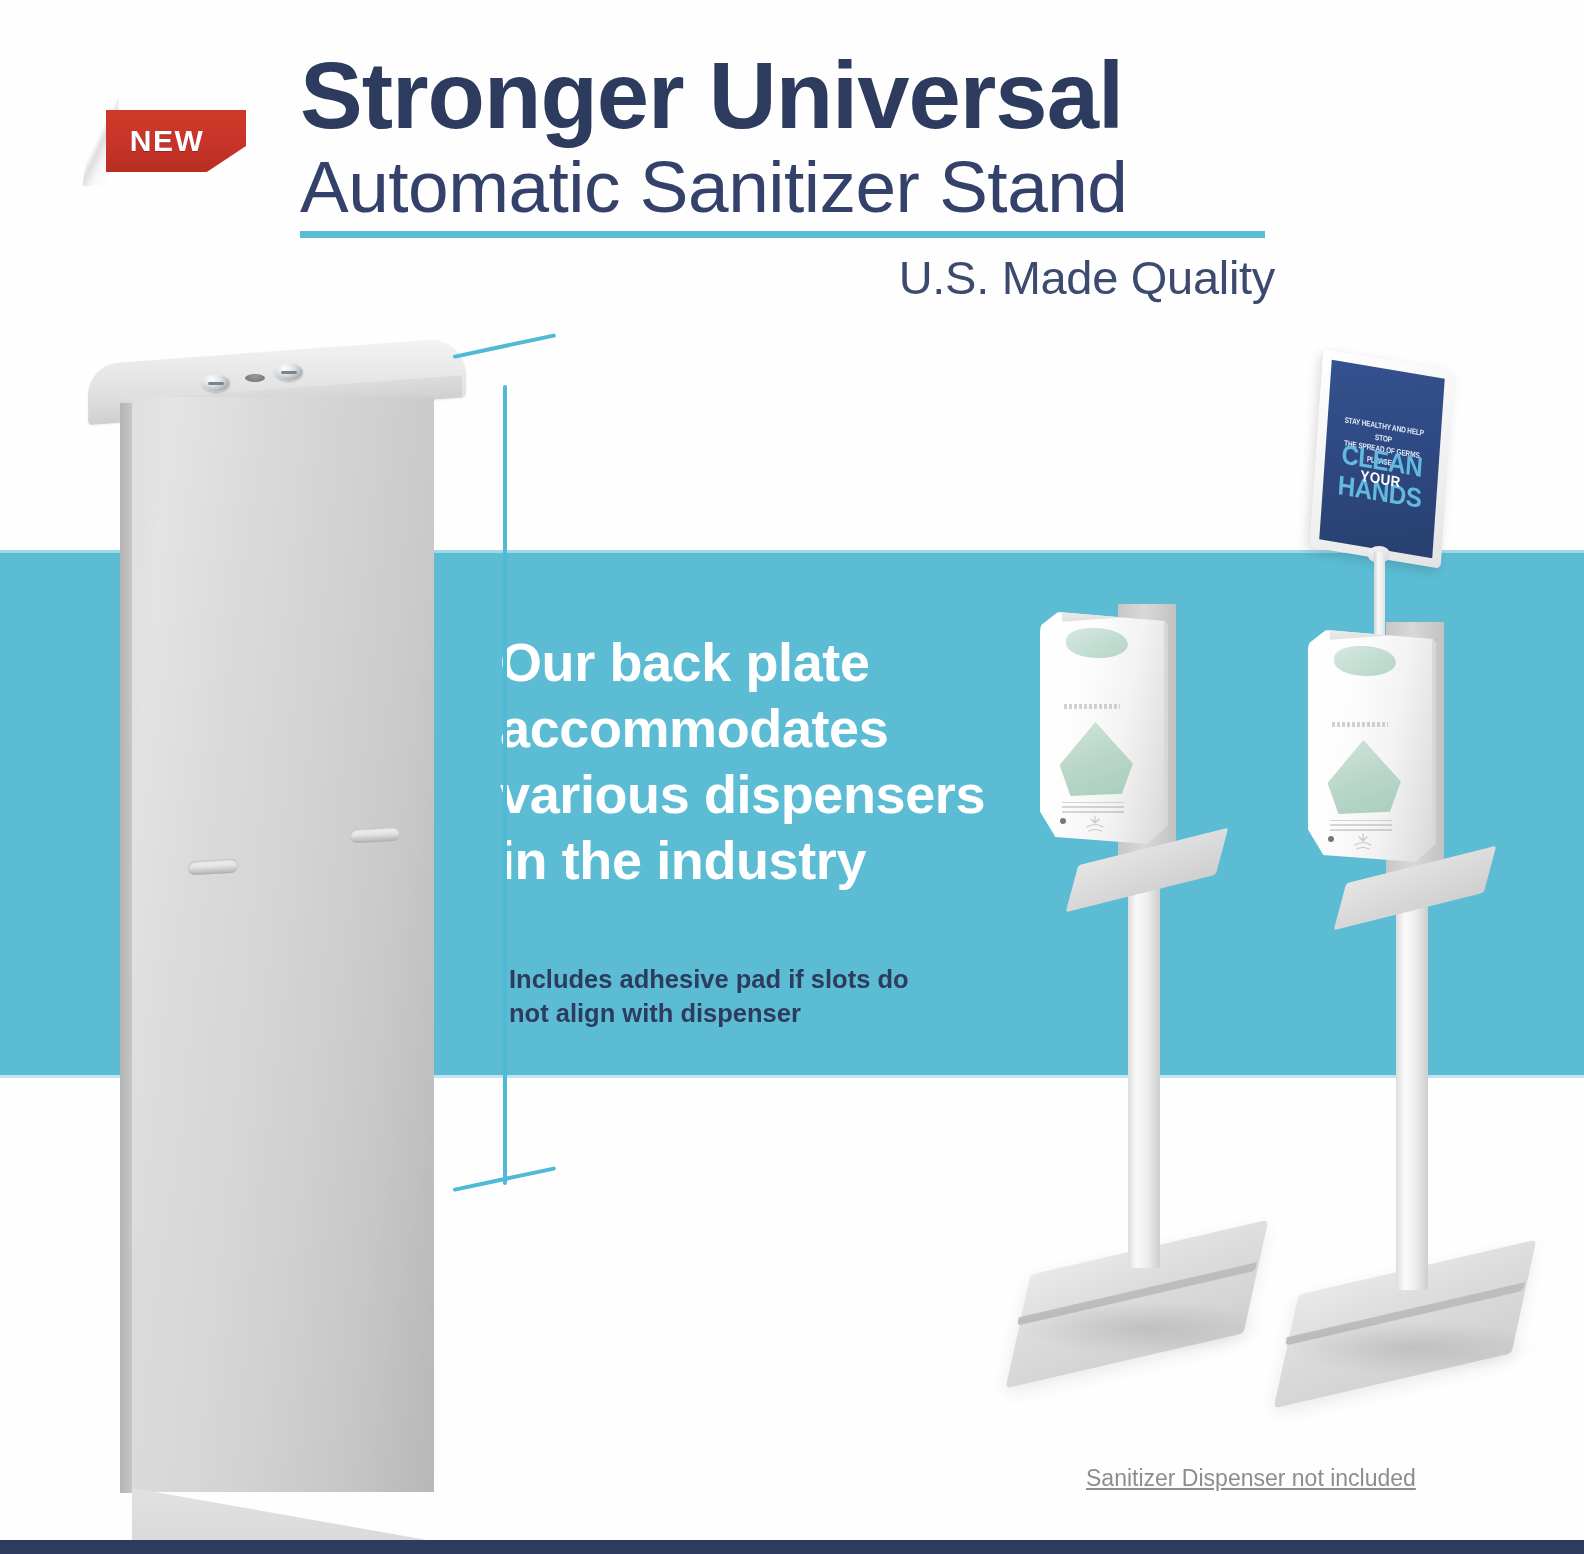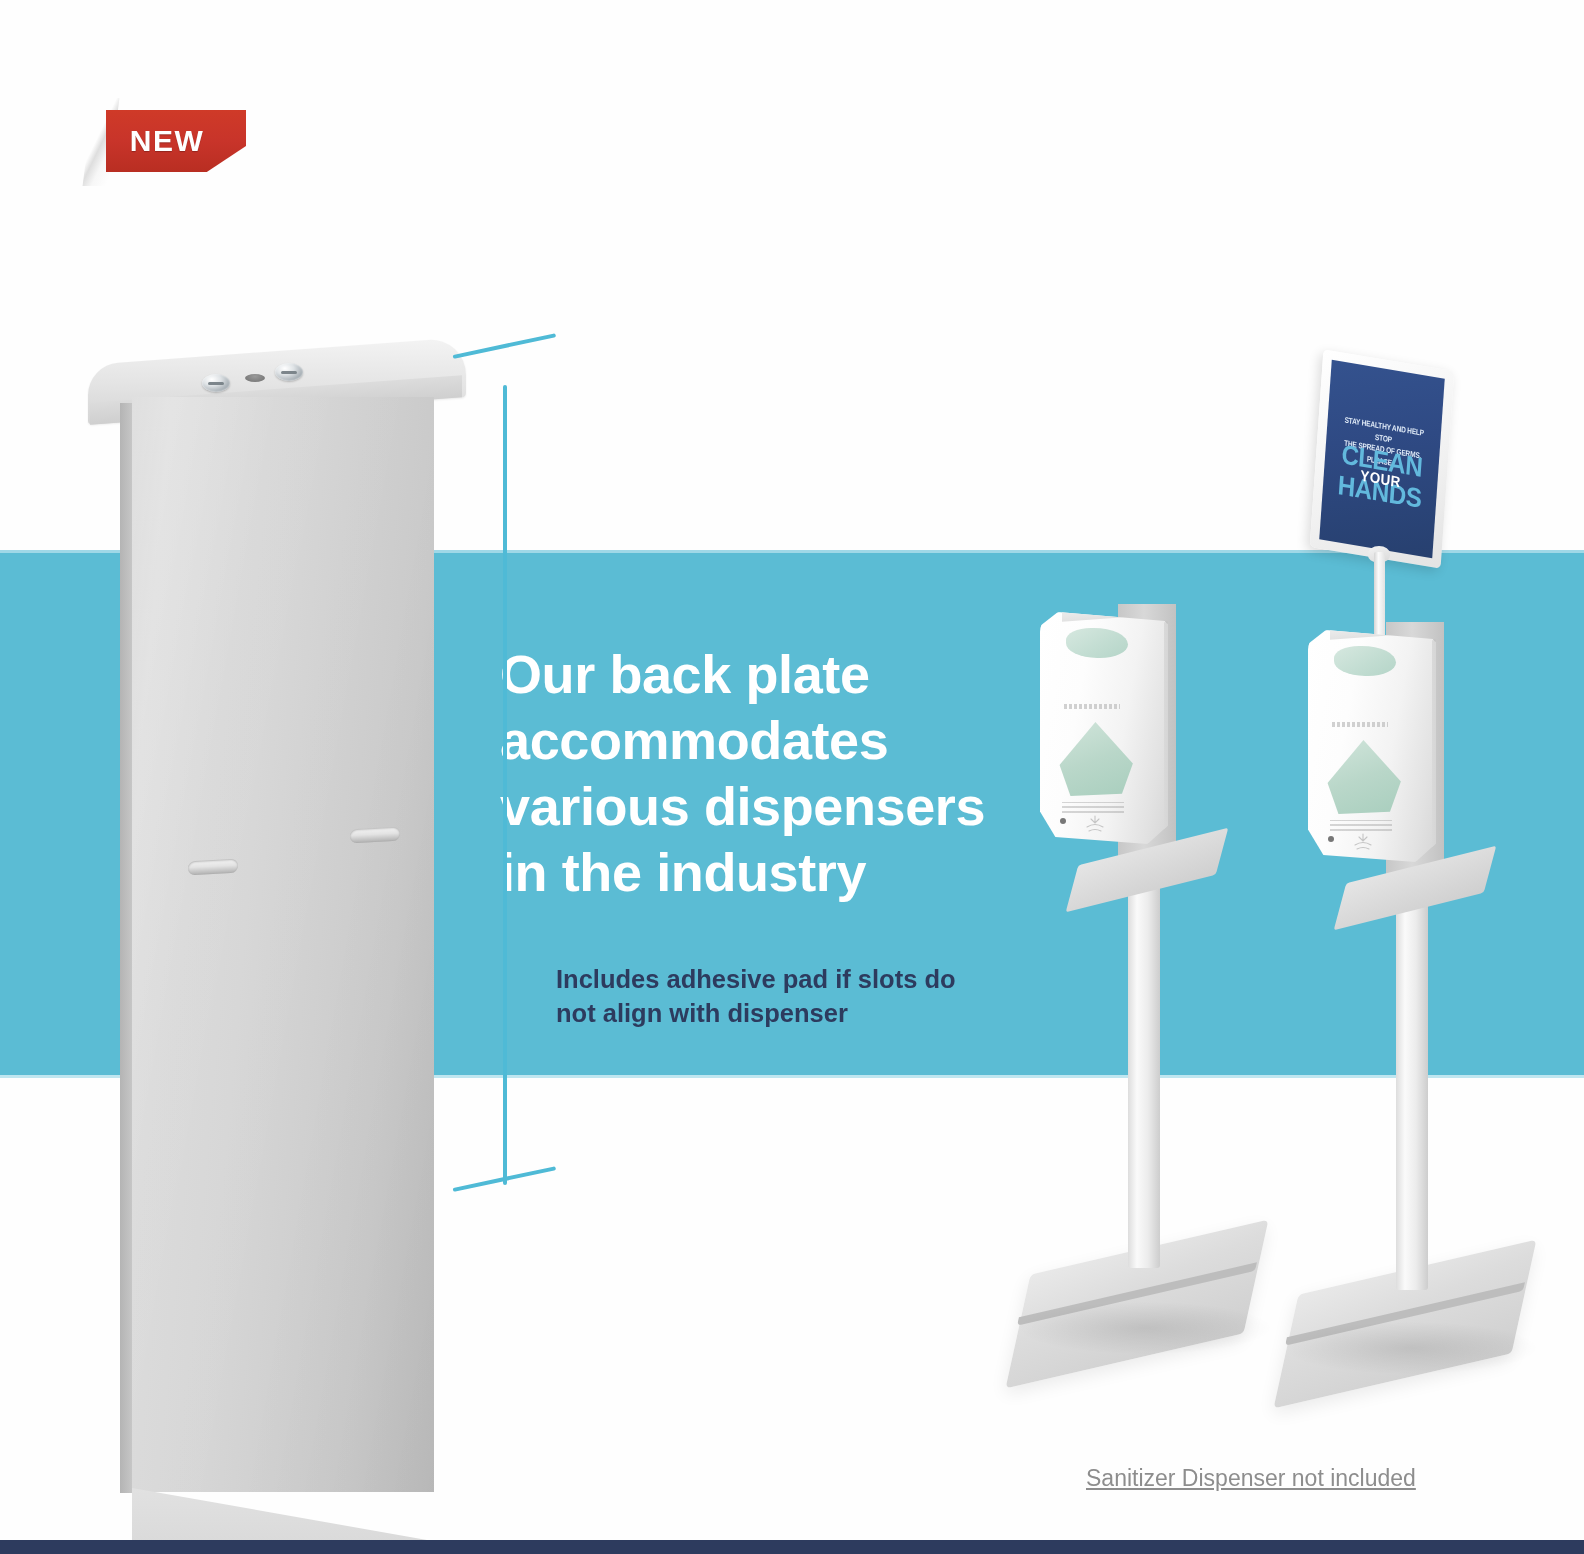--- a/index.html
+++ b/index.html
@@ -93,24 +93,23 @@
     text-align: right; margin-top: 12px; letter-spacing: -0.3px;
   }
 
   
   .body-copy {
     position: absolute; left: 500px; top: 630px;
     width: 540px; z-index: 12;
     color: #ffffff; font-weight: bold;
     font-size: 54px; line-height: 1.22;
     letter-spacing: -0.4px;
-    margin-top: 12px;
   }
   .body-note {
-    position: absolute; left: 556px; top: 962px;
+    position: absolute; left: 509px; top: 962px;
     width: 430px; z-index: 12;
     color: #2d3b5e; font-weight: bold;
     font-size: 25.5px; line-height: 1.34;
   }
   .footnote {
     position: absolute; left: 1086px; top: 1465px;
     z-index: 12;
     color: #8d8d8d; font-size: 23px; font-weight: normal; text-decoration: underline;
   }
 
@@ -404,20 +403,26 @@
   <div class="teal-band"></div>
 
   <div class="header">
 
     <div class="new-badge">
       <div class="fold"></div>
       <div class="ribbon"></div>
       <div class="new-label">NEW</div>
     </div>
 
+    <div class="title-block">
+      <div class="title-main">Stronger Universal</div>
+      <div class="title-sub">Automatic Sanitizer Stand</div>
+      <div class="title-rule"></div>
+      <div class="title-tag">U.S. Made Quality</div>
+    </div>
   </div>
 
   <div class="dim dim-lead-top"></div>
   <div class="dim dim-vline"></div>
   <div class="dim dim-lead-bot"></div>
 
   <div class="body-copy">Our back plate accommodates various dispensers in the industry</div>
   <div class="body-note">Includes adhesive pad if slots do not align with dispenser</div>
   <div class="footnote">Sanitizer Dispenser not included</div>
 

